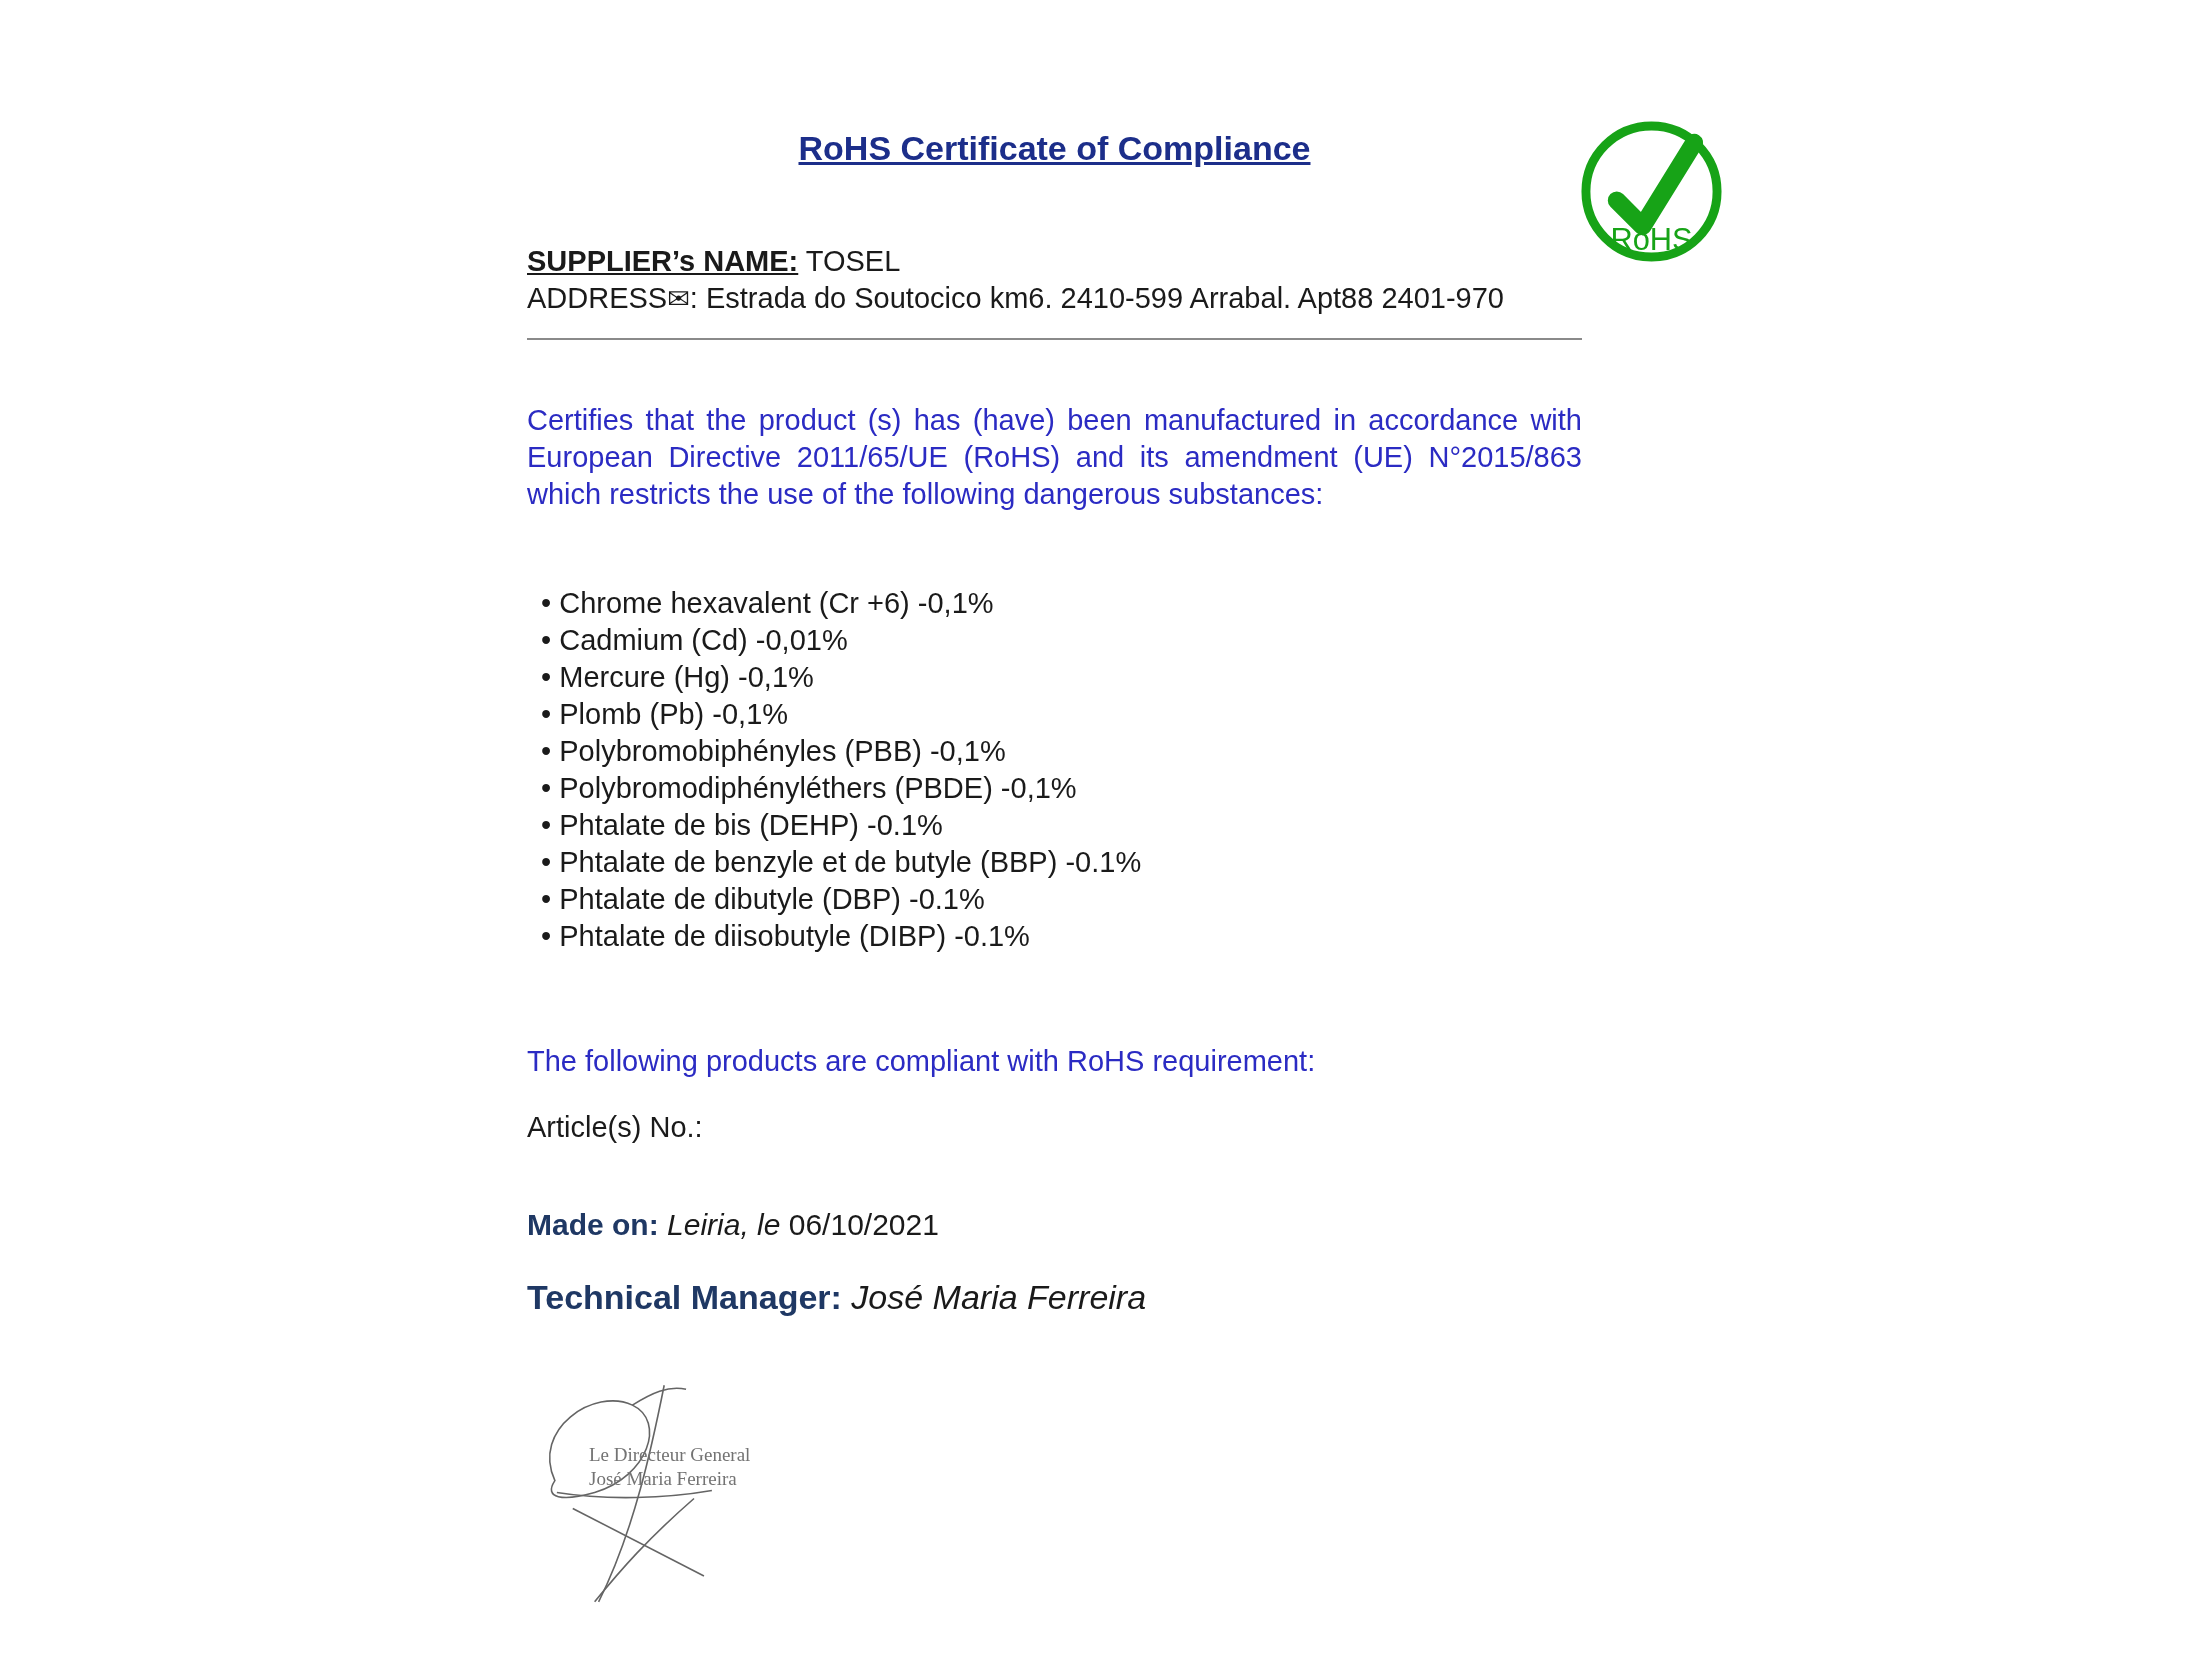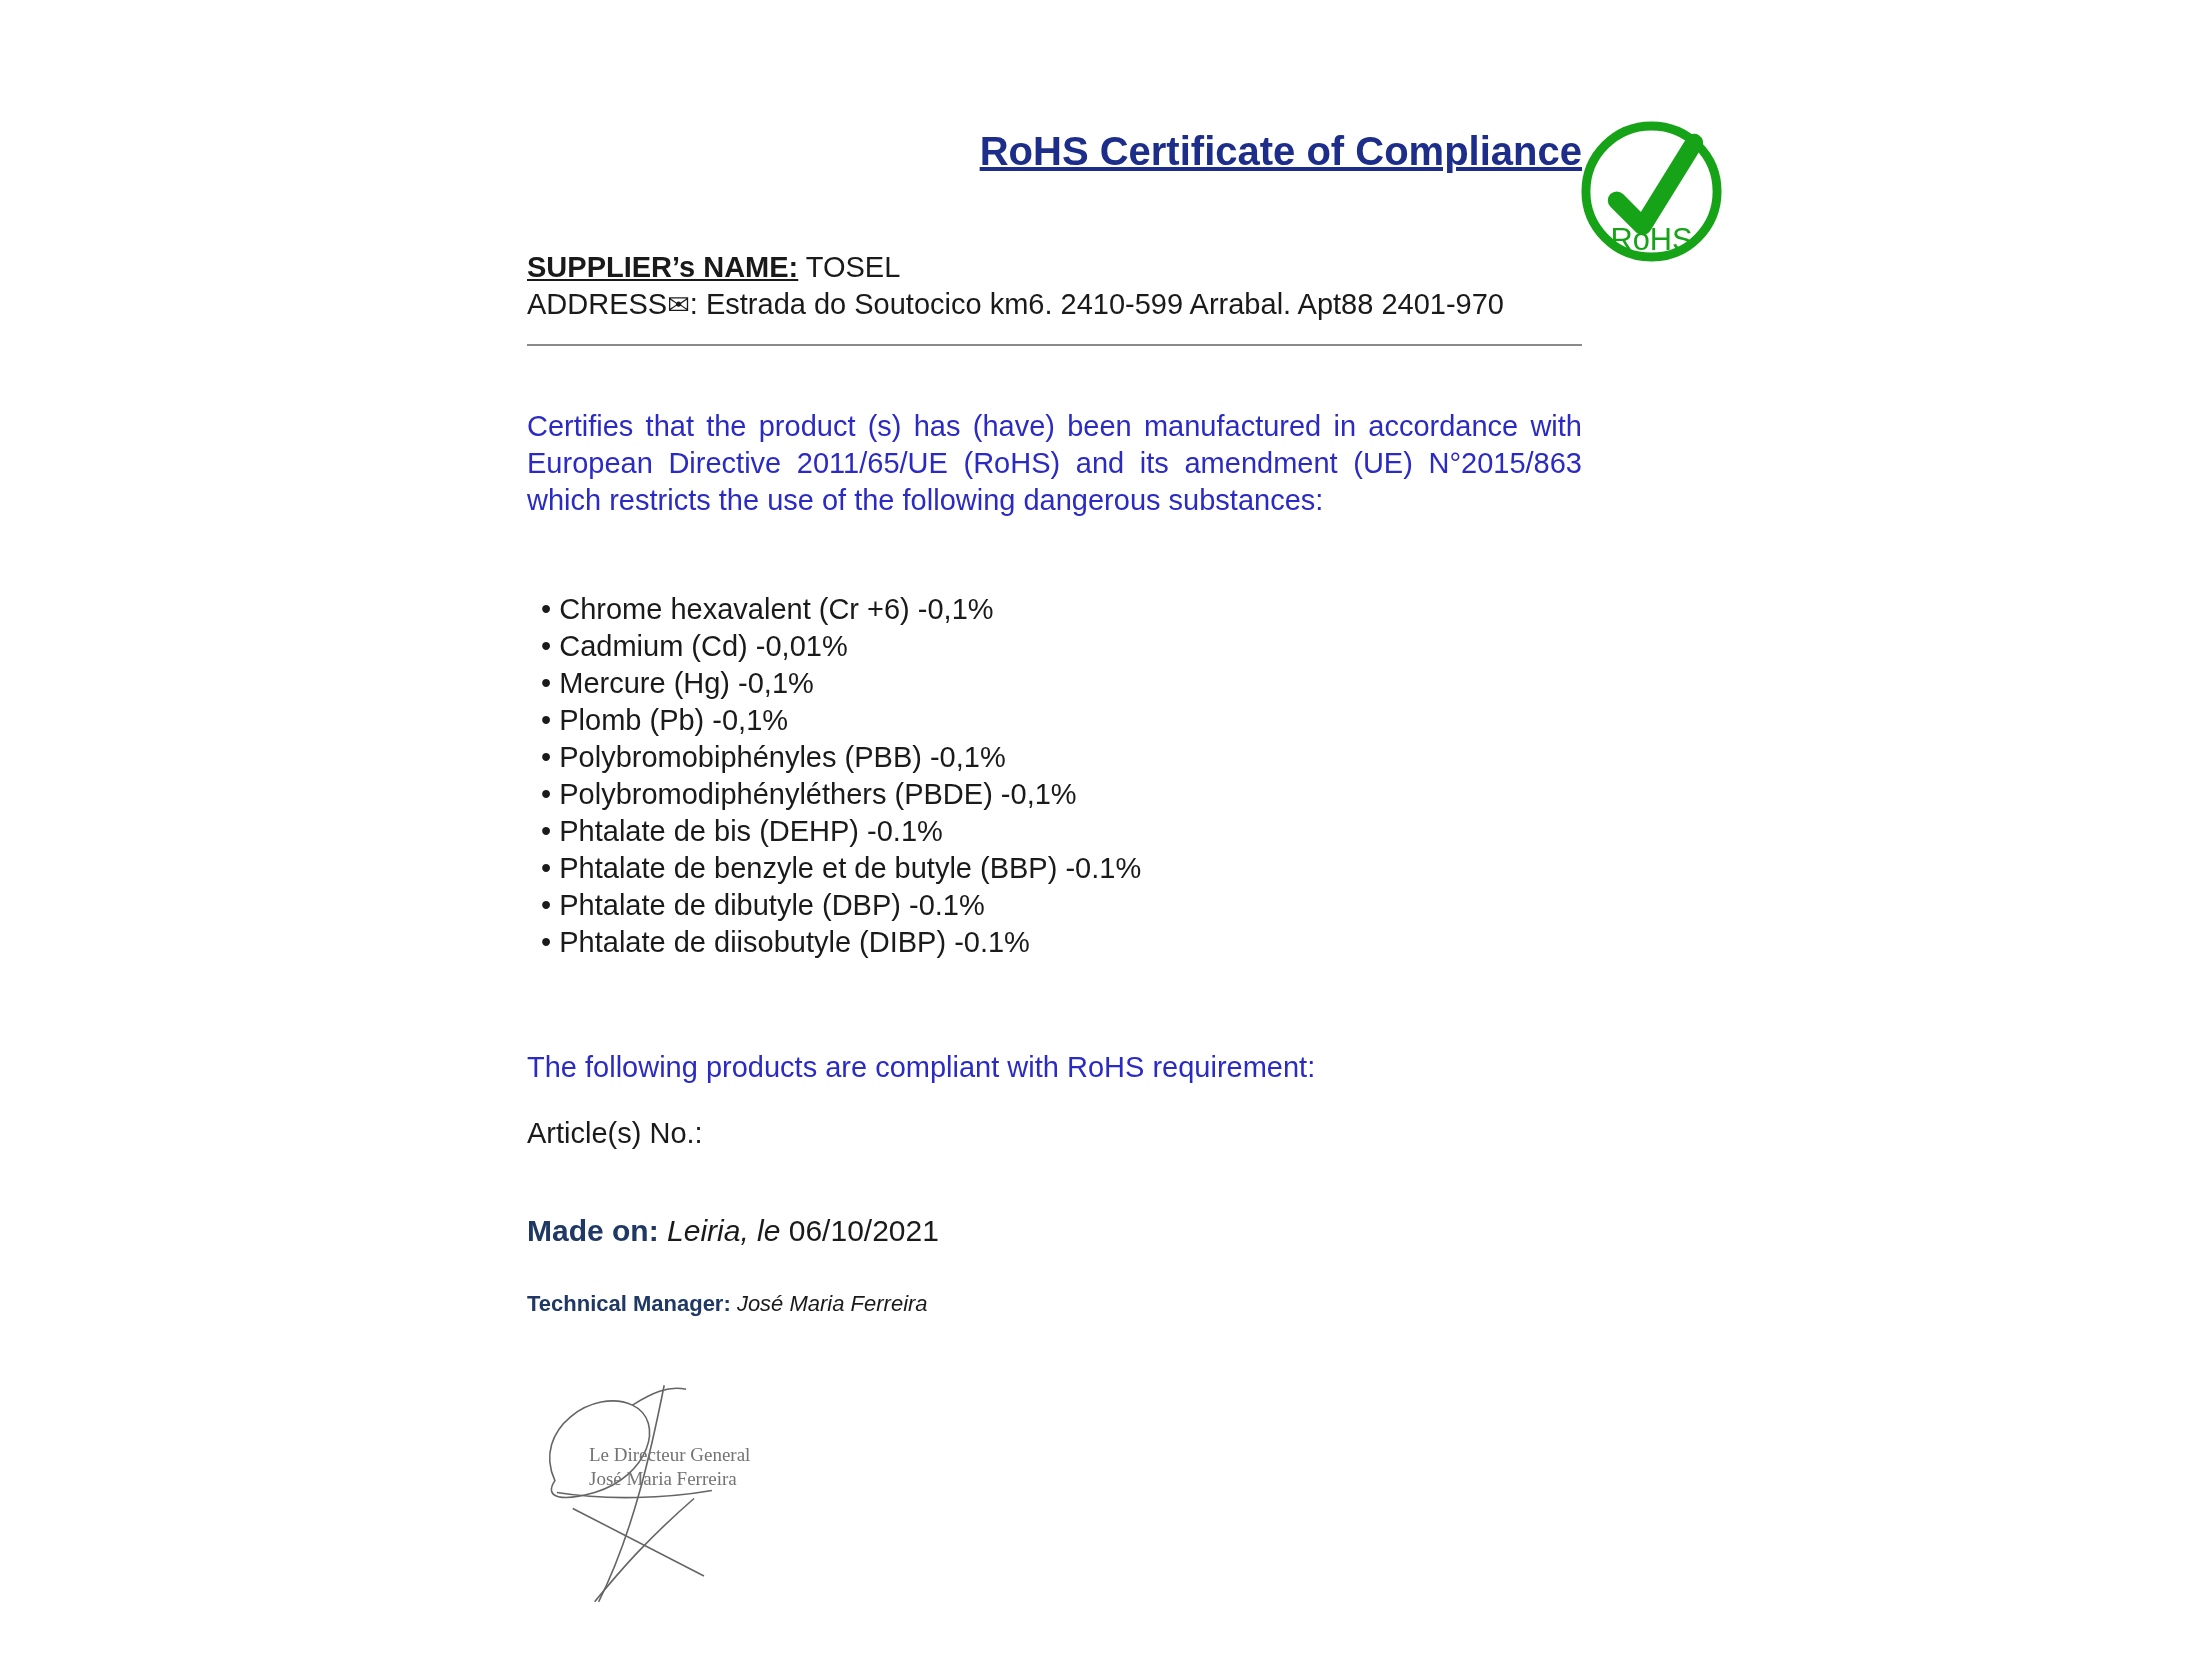--- a/index.html
+++ b/index.html
@@ -23,22 +23,22 @@
     overflow: hidden;
   }
   .content {
     position: absolute;
     left: 527px;
     top: 129px;
     width: 1055px;
   }
   .doc-title {
     margin: 0 0 75px 0;
-    text-align: right;
-    font-size: 40px;
+    text-align: center;
+    font-size: 34px;
     font-weight: bold;
     color: var(--title-navy);
     text-decoration: underline;
   }
   .supplier-block { font-size: 29px; line-height: 37px; color: var(--text-black); }
   .supplier-line { white-space: nowrap; }
   .label-bold-underline { font-weight: bold; text-decoration: underline; }
   .inline-glyph { font-size: 27px; }
   .divider {
     border: none;
@@ -68,21 +68,21 @@
     line-height: 37px;
     color: var(--text-blue);
   }
   .articles-line {
     margin-top: 28px;
     font-size: 29px;
     line-height: 37px;
     color: var(--text-black);
   }
   .made-on-line { margin-top: 60px; font-size: 30px; line-height: 37px; }
-  .manager-line { margin-top: 36px; font-size: 22px; line-height: 37px; }
+  .manager-line { margin-top: 36px; font-size: 34px; line-height: 37px; }
   .navy-label { font-weight: bold; color: var(--label-navy); margin-top: 18px; }
   .italic-value { font-style: italic; color: var(--text-black); }
   .plain-value { color: var(--text-black); }
 
   .rohs-logo {
     position: absolute;
     left: 1577px;
     top: 117px;
     width: 149px;
     height: 149px;

